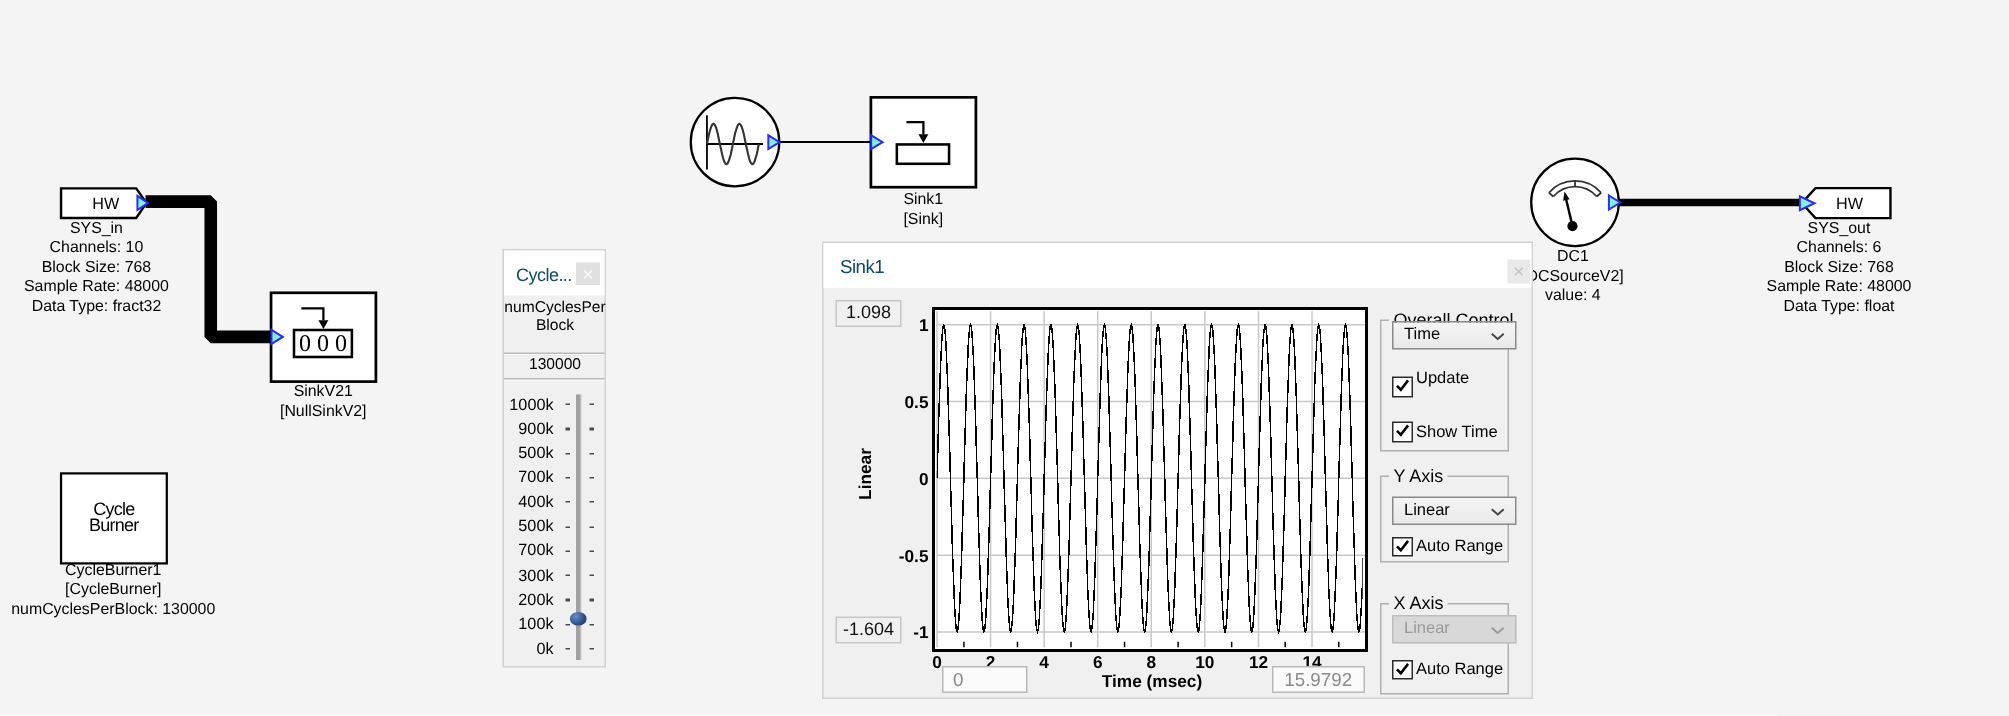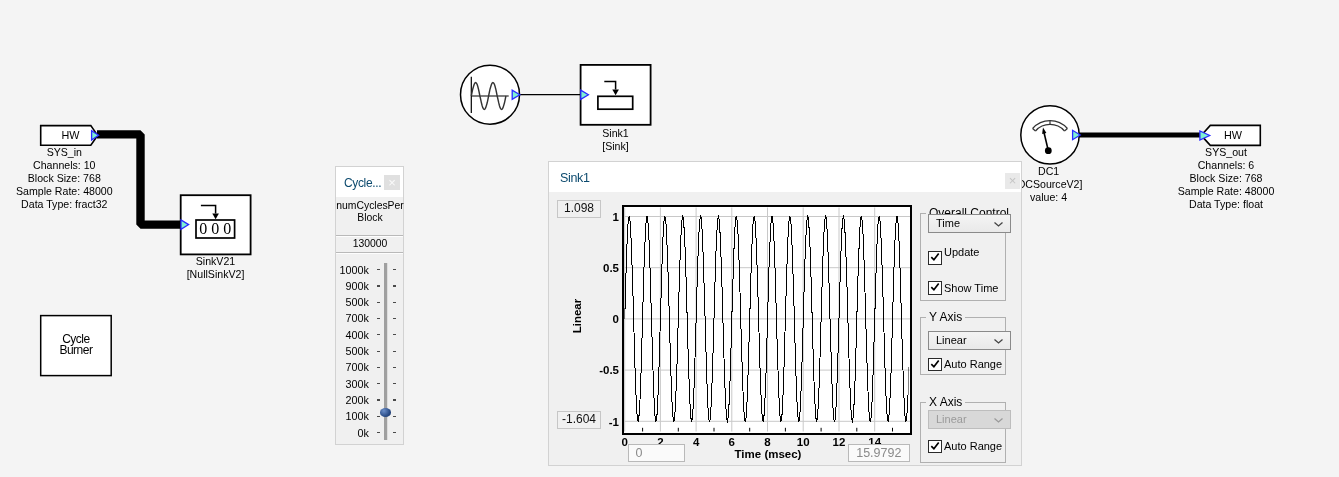--- a/index.html
+++ b/index.html
@@ -79,20 +79,23 @@
 <div class="cap" style="left:75.9px;top:333.5px;font-size:12px;letter-spacing:-0.5px;line-height:11.6px">Cycle
 Burner</div>
 
 <div class="cap" style="left:64.3px;top:145.6px">SYS_in
 Channels: 10
 Block Size: 768
 Sample Rate: 48000
 Data Type: fract32</div>
 <div class="cap" style="left:215.5px;top:255.0px">SinkV21
 [NullSinkV2]</div>
+<div class="cap" style="left:75.5px;top:374.3px">CycleBurner1
+[CycleBurner]
+numCyclesPerBlock: 130000</div>
 <div class="cap" style="left:615.5px;top:127.4px">Sink1
 [Sink]</div>
 <div class="cap" style="left:1048.6px;top:164.6px">DC1
 [DCSourceV2]
 value: 4</div>
 <div class="cap" style="left:1226px;top:145.9px">SYS_out
 Channels: 6
 Block Size: 768
 Sample Rate: 48000
 Data Type: float</div>

